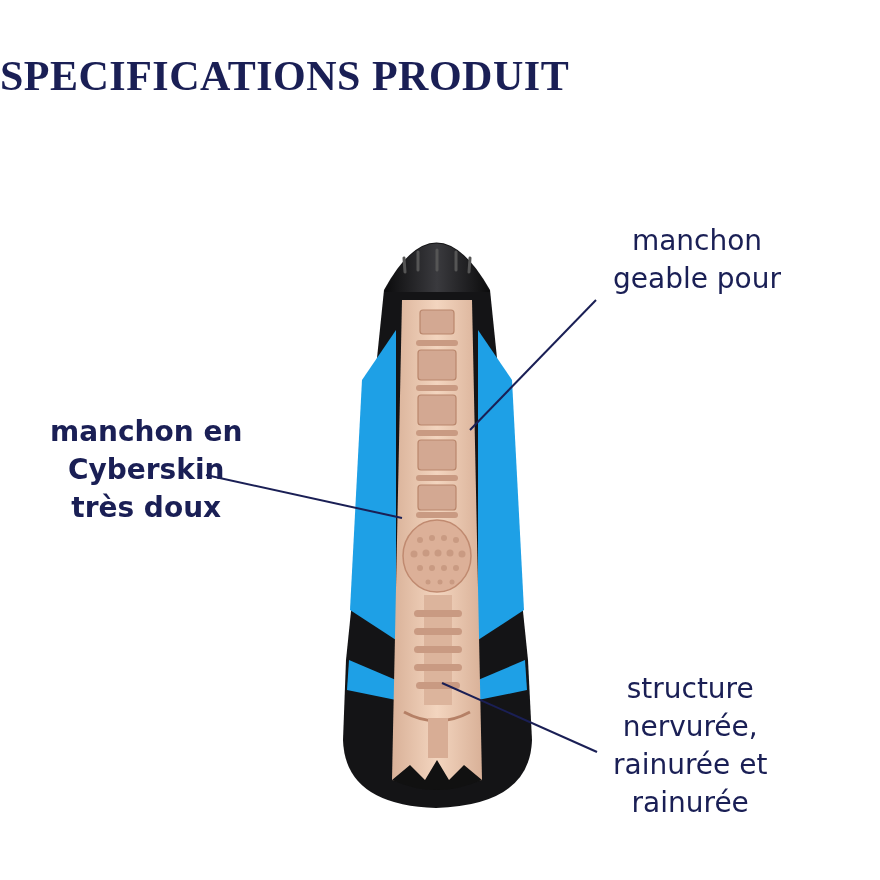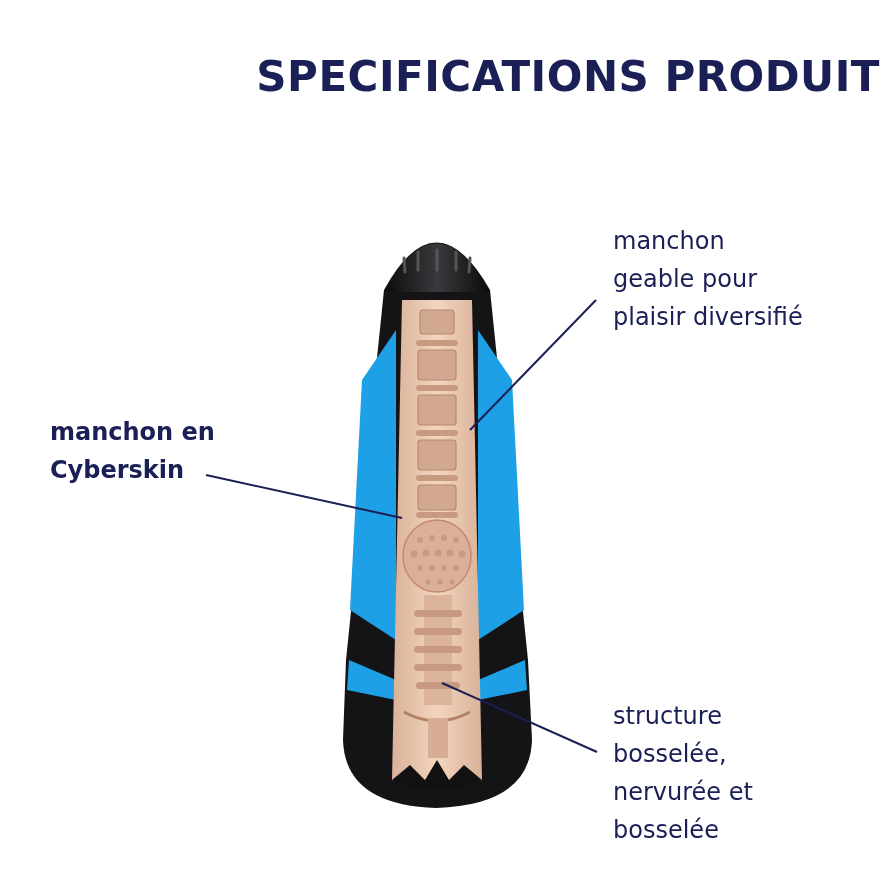--- a/index.html
+++ b/index.html
@@ -1,22 +1,22 @@
 <!DOCTYPE html>
 <html><head>
 <meta charset="utf-8">
 <style>
   html,body{margin:0;padding:0;background:#ffffff;}
   body{width:880px;height:880px;position:relative;overflow:hidden;font-family:"DejaVu Sans","Liberation Sans",sans-serif;color:#1a1f55;}
-  .title{position:absolute;left:0;top:52px;width:880px;text-align:right;font-weight:bold;font-size:42px;letter-spacing:0.5px;color:#1a1f55;}
-  .label{position:absolute;font-size:24px;line-height:38px;color:#1a1f55;}
+  .title{position:absolute;left:0;top:52px;width:880px;text-align:left;font-weight:bold;font-size:42px;letter-spacing:0.5px;color:#1a1f55;font-family:Liberation Serif, serif;}
+  .label{position:absolute;font-size:28px;line-height:38px;color:#1a1f55;text-align:center;}
   .label div{white-space:nowrap;}
   #lbl-tr{left:613px;top:222px;}
   #lbl-l{left:50px;top:413px;font-weight:bold;}
-  #lbl-br{left:613px;top:697px;}
+  #lbl-br{left:613px;top:670px;}
   svg.art{position:absolute;left:0;top:0;}
 </style>
 </head>
 <body>
 
 <div class="title">SPECIFICATIONS PRODUIT</div>
 
 <svg class="art" width="880" height="880" viewBox="0 0 880 880">
   <defs>
     <linearGradient id="sleeveG" x1="0" x2="1" y1="0" y2="0">
@@ -98,26 +98,26 @@
   <path d="M392,780 L410,765 L425,780 L437,760 L449,780 L464,765 L482,780 Q436,800 392,780 Z" fill="#111"></path>
 
   <line x1="596" y1="300" x2="470" y2="430" stroke="#1a1f55" stroke-width="2"></line>
   <line x1="206" y1="475" x2="402" y2="518" stroke="#1a1f55" stroke-width="2"></line>
   <line x1="442" y1="683" x2="597" y2="752" stroke="#1a1f55" stroke-width="2"></line>
 </svg>
 
 <div class="label" id="lbl-tr">
   <div>manchon</div>
   <div>geable pour</div>
-  <div>plaisir diversifié</div>
 </div>
 
 <div class="label" id="lbl-l">
   <div>manchon en</div>
   <div>Cyberskin</div>
+  <div>très doux</div>
 </div>
 
 <div class="label" id="lbl-br">
   <div>structure</div>
-  <div>bosselée,</div>
-  <div>nervurée et</div>
-  <div>bosselée</div>
+  <div>nervurée,</div>
+  <div>rainurée et</div>
+  <div>rainurée</div>
 </div>
 
 </body></html>

